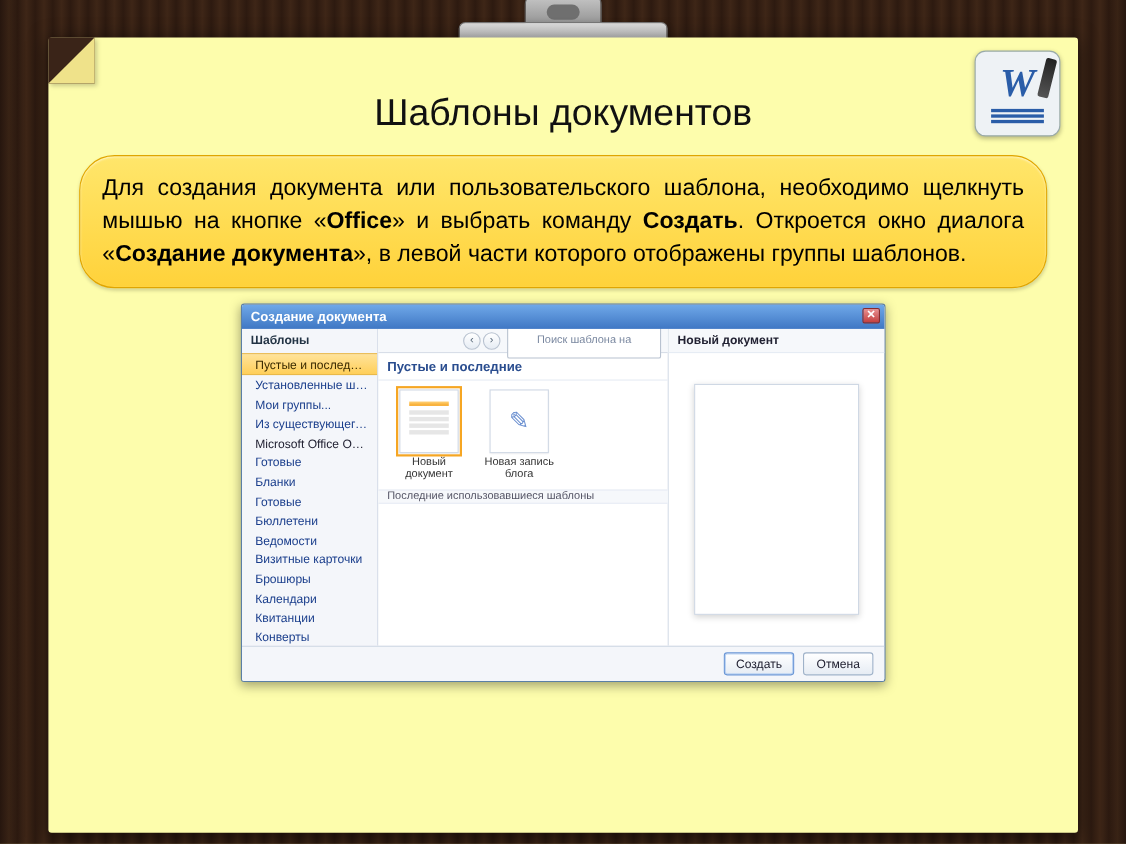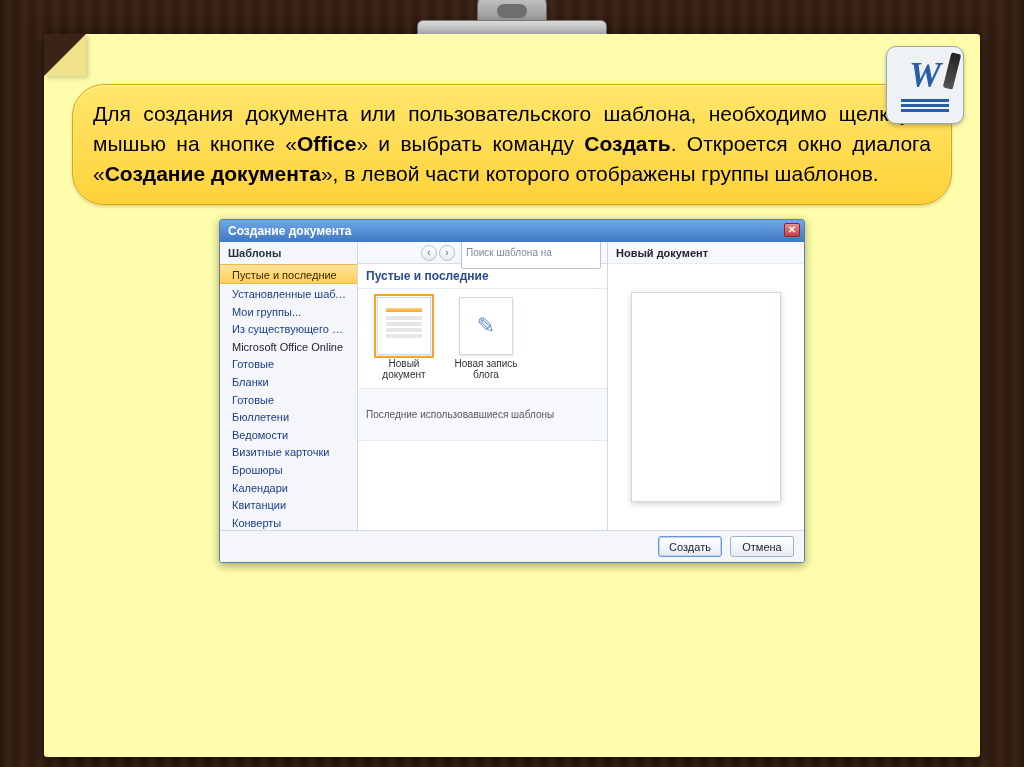--- a/index.html
+++ b/index.html
@@ -94,21 +94,21 @@
     position: relative;
   }
   .dlg-title .x {
     position: absolute; right: 4px; top: 3px; width: 16px; height: 14px;
     background: linear-gradient(#e89090, #c43f3f);
     border: 1px solid #8a2a2a; border-radius: 2px;
     color: #fff; font-size: 10px; line-height: 12px; text-align: center;
   }
   .dlg-body { flex: 1; display: flex; min-height: 0; }
   .sidebar {
-    width: 138px; background: #f4f6fa; border-right: 1px solid #cfd8e4;
+    width: 124px; background: #f4f6fa; border-right: 1px solid #cfd8e4;
     display: flex; flex-direction: column; overflow: hidden;
   }
   .side-hdr {
     padding: 5px 8px; font-weight: bold; color: #234; font-size: 11px;
   }
   .side-item {
     padding: 4px 8px 4px 12px; color: #1a3e8c; font-size: 11px; cursor: default;
     white-space: nowrap; overflow: hidden; text-overflow: ellipsis;
     line-height: 1.25;
   }
@@ -123,21 +123,21 @@
     background: #fff; min-width: 0;
   }
   .search-row {
     height: 22px; border-bottom: 1px solid #d8dee8;
     display: flex; align-items: center; justify-content: flex-end; padding: 0 6px;
     background: #f6f8fb;
   }
   .search-box {
     width: 140px; height: 32px; border: 1px solid #b8c2d0; border-radius: 2px;
     background: #fff; display: flex; align-items: center; padding: 0 4px;
-    color: #7a88a0; font-size: 10px;
+    color: #7a88a0; font-size: 10px; justify-content: center;
   }
   .nav-arrows { display:flex; gap:2px; margin-right:6px; }
   .nav-arrows span {
     width: 16px; height: 16px; border: 1px solid #b8c2d0; border-radius: 8px;
     background: linear-gradient(#fff,#e6ecf4); display:flex; align-items:center; justify-content:center;
     color:#567; font-size:10px;
   }
   .group-hdr {
     padding: 5px 8px; color: #2a4d8f; font-weight: bold; font-size: 12px;
     border-bottom: 1px solid #e6ecf4;
@@ -162,21 +162,21 @@
   }
   .thumb.author::before {
     content:""; position:absolute; left:10px; top:8px; right:10px; bottom:20px;
     border:1px solid #cfd8e4;
   }
   .thumb.author::after {
     content:"✕"; position:absolute; left:0; right:0; bottom:22px; text-align:center;
     color:#c43f3f; font-size:16px; font-weight:bold;
   }
   .sub-hdr {
-    padding: 20px 8px; color: #556; font-size: 10px; background: #f6f8fb;
+    padding: 0 8px; color: #556; font-size: 10px; background: #f6f8fb;
     border-top: 1px solid #e6ecf4; border-bottom: 1px solid #e6ecf4;
   }
   .preview { width: 196px; display:flex; flex-direction:column; background:#fff; }
   .preview-hdr {
     height: 22px; display:flex; align-items:center; padding:0 8px;
     font-weight: bold; color:#223; font-size: 11px; border-bottom:1px solid #e6ecf4;
     background:#f6f8fb;
   }
   .preview-body { flex:1; display:flex; align-items:center; justify-content:center; }
   .preview-page {
@@ -208,20 +208,21 @@
   <div class="word-icon">
     <div class="pen"></div>
     <div class="w">W</div>
     <div class="lines">
         <div></div>
         <div></div>
         <div></div>
       </div>
   </div>
 
+  <h1 class="title">Шаблоны документов</h1>
 
   <div class="desc-box">
     <span>Для создания документа или пользовательского шаблона, необходимо щелкнуть мышью на кнопке «</span><span class="b">Office</span><span>» и выбрать команду </span><span class="b">Создать</span><span>. Откроется окно диалога «</span><span class="b">Создание документа</span><span>», в левой части которого отображены группы шаблонов.</span>
   </div>
 
   <div class="dialog-wrap">
     <div class="dialog">
       <div class="dlg-title">
         <span>Создание документа</span>
         <span class="x">✕</span>

